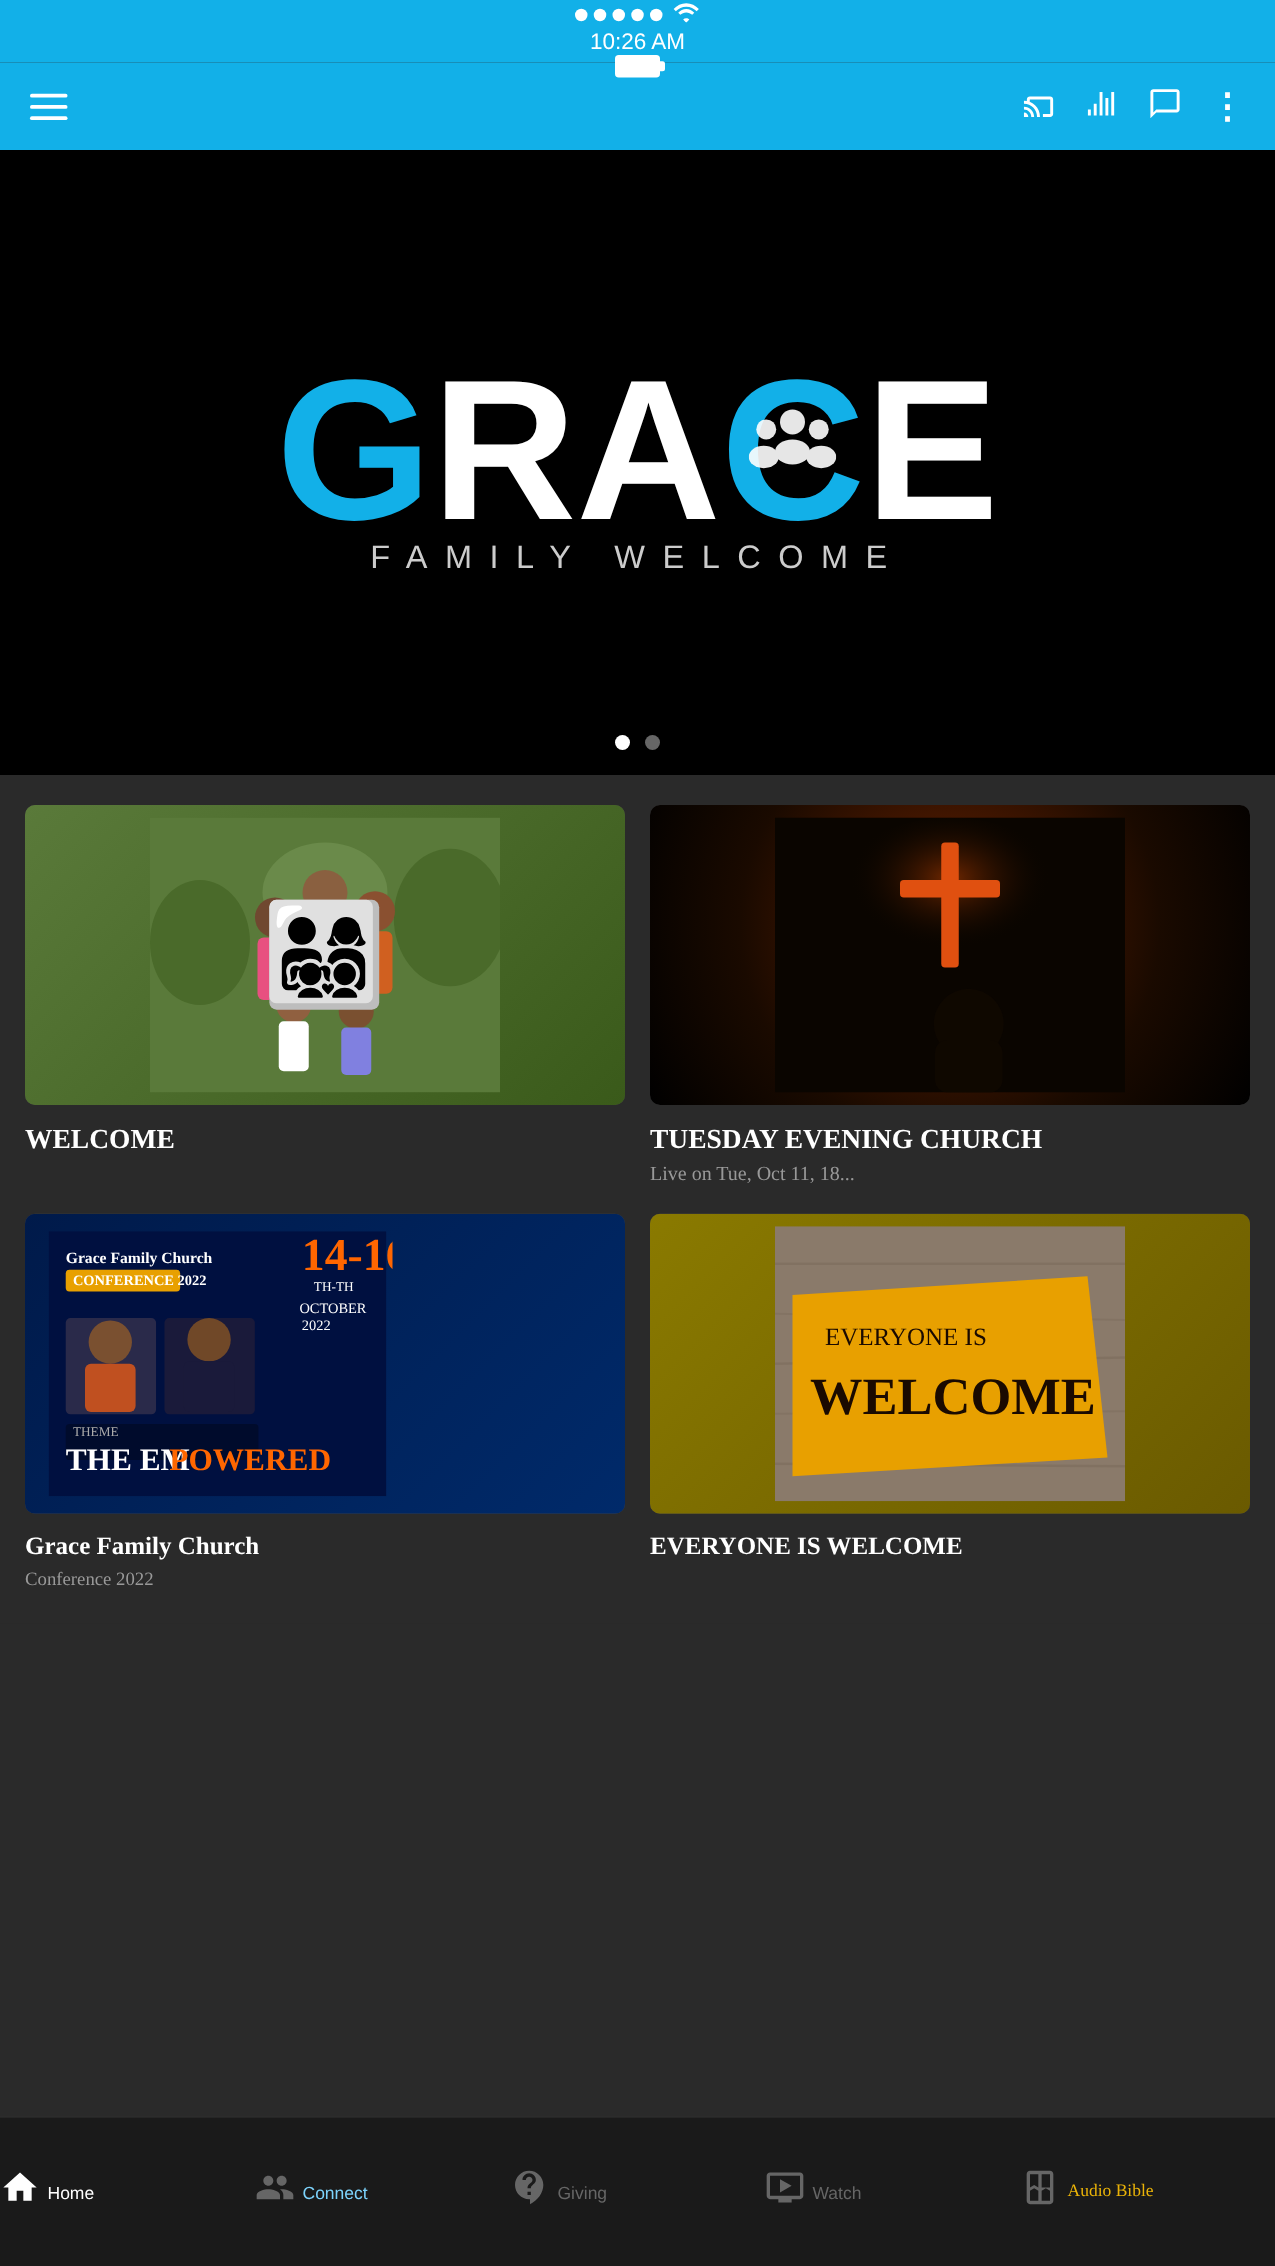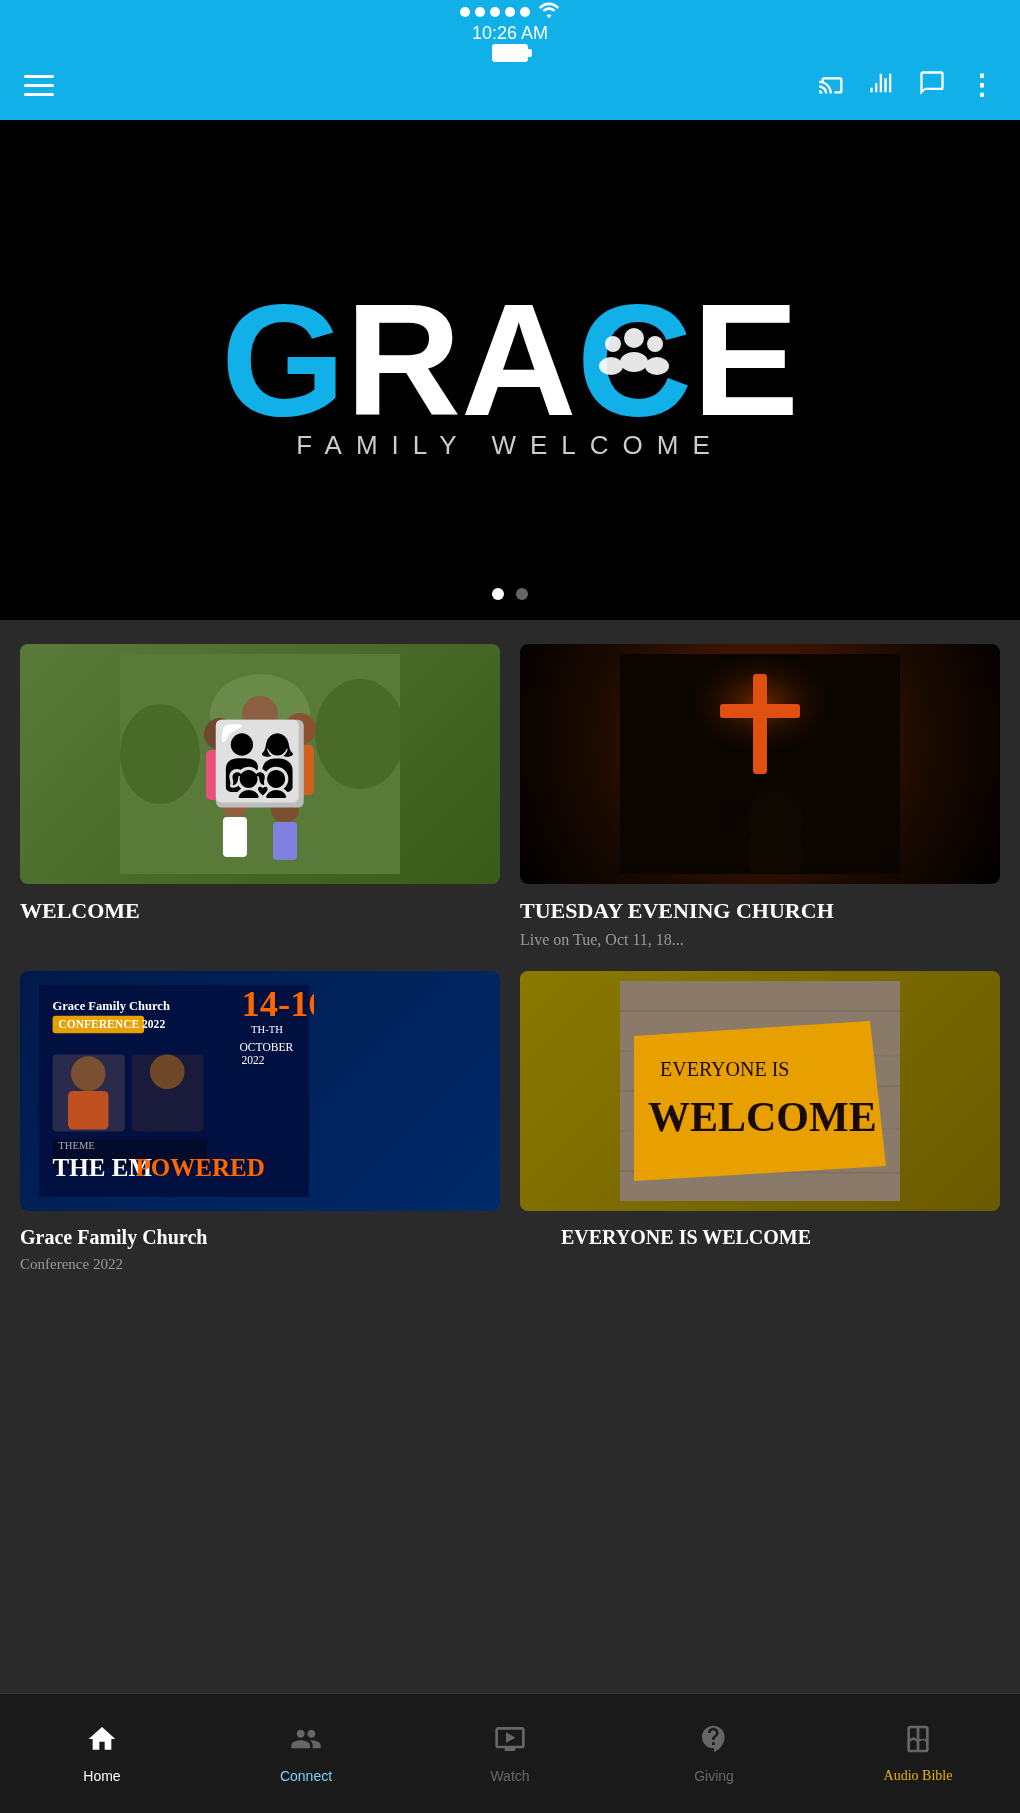--- a/index.html
+++ b/index.html
@@ -263,21 +263,21 @@
       width: 1020px;
       height: 120px;
       background: #1a1a1a;
       border-top: 1px solid #333;
       display: flex;
       align-items: center;
       justify-content: space-around;
     }
     .nav-item {
       display: flex;
-      flex-direction: column;
+      flex-direction: row;
       align-items: center;
       gap: 6px;
       cursor: pointer;
       color: #666;
       flex: 1;
       padding: 10px 0;
     }
     .nav-item.active {
       color: white;
     }
@@ -486,21 +486,21 @@
             <line x1="0" y1="190" x2="280" y2="192" stroke="#7a6a5a" stroke-width="2" opacity="0.5"></line>
 
             <polygon points="14,55 250,40 266,185 14,200" fill="#e8a000"></polygon>
 
             <text x="40" y="95" font-size="20" fill="#1a0a00" font-weight="normal">EVERYONE IS</text>
 
             <text x="28" y="150" font-size="42" fill="#1a0a00" font-weight="900">WELCOME</text>
           </svg>
         </div>
       </div>
-      <div class="card-title" style="color:white;font-size:20px;font-weight:900;margin-left:41px;">EVERYONE IS WELCOME</div>
+      <div class="card-title" style="color:white;font-size:20px;font-weight:900;">EVERYONE IS WELCOME</div>
       <div class="card-subtitle" style="color:#999;font-size:15px;"></div>
     </div>
 
   </div>
 </div>
 
 <div class="bottom-nav">
 
   <div class="nav-item active">
     <span class="nav-icon">
@@ -516,33 +516,33 @@
       <svg width="32" height="32" viewBox="0 0 24 24" fill="#666">
         <path d="M16 11c1.66 0 2.99-1.34 2.99-3S17.66 5 16 5c-1.66 0-3 1.34-3 3s1.34 3 3 3zm-8 0c1.66 0 2.99-1.34 2.99-3S9.66 5 8 5C6.34 5 5 6.34 5 8s1.34 3 3 3zm0 2c-2.33 0-7 1.17-7 3.5V19h14v-2.5c0-2.33-4.67-3.5-7-3.5zm8 0c-.29 0-.62.02-.97.05 1.16.84 1.97 1.97 1.97 3.45V19h6v-2.5c0-2.33-4.67-3.5-7-3.5z"></path>
       </svg>
     </span>
     <span class="nav-label" style="color:#7dd3fc;">Connect</span>
   </div>
 
   <div class="nav-item">
     <span class="nav-icon">
       <svg width="32" height="32" viewBox="0 0 24 24" fill="#666">
-        <path d="M21 3H3c-1.1 0-2 .9-2 2v12c0 1.1.9 2 2 2h5v2h8v-2h5c1.1 0 1.99-.9 1.99-2L23 5c0-1.1-.9-2-2-2zm0 14H3V5h18v12zm-5-6l-7 4V7z"></path>
-      </svg>
-    </span>
-    <span class="nav-label" style="color:#666;">Watch</span>
+        <path d="M11.5 2C6.81 2 3 5.81 3 10.5S6.81 19 11.5 19h.5v3c4.86-2.34 8-7 8-11.5C20 5.81 16.19 2 11.5 2zm1 14.5h-2v-2h2v2zm0-4h-2c0-3.25 3-3 3-5 0-1.1-.9-2-2-2s-2 .9-2 2h-2c0-2.21 1.79-4 4-4s4 1.79 4 4c0 2.5-3 2.75-3 5z"></path>
+      </svg>
+    </span>
+    <span class="nav-label" style="color:#666;">Giving</span>
   </div>
 
   <div class="nav-item">
     <span class="nav-icon">
       <svg width="32" height="32" viewBox="0 0 24 24" fill="#666">
-        <path d="M11.5 2C6.81 2 3 5.81 3 10.5S6.81 19 11.5 19h.5v3c4.86-2.34 8-7 8-11.5C20 5.81 16.19 2 11.5 2zm1 14.5h-2v-2h2v2zm0-4h-2c0-3.25 3-3 3-5 0-1.1-.9-2-2-2s-2 .9-2 2h-2c0-2.21 1.79-4 4-4s4 1.79 4 4c0 2.5-3 2.75-3 5z"></path>
-      </svg>
-    </span>
-    <span class="nav-label" style="color:#666;">Giving</span>
+        <path d="M21 3H3c-1.1 0-2 .9-2 2v12c0 1.1.9 2 2 2h5v2h8v-2h5c1.1 0 1.99-.9 1.99-2L23 5c0-1.1-.9-2-2-2zm0 14H3V5h18v12zm-5-6l-7 4V7z"></path>
+      </svg>
+    </span>
+    <span class="nav-label" style="color:#666;">Watch</span>
   </div>
 
   <div class="nav-item">
     <span class="nav-icon">
       <svg width="32" height="32" viewBox="0 0 24 24" fill="#666">
         <path d="M18 2H6c-1.1 0-2 .9-2 2v16c0 1.1.9 2 2 2h12c1.1 0 2-.9 2-2V4c0-1.1-.9-2-2-2zM6 4h5v8l-2.5-1.5L6 12V4zm0 16V14l2.5-1.5L11 14v6H6zm12 0h-5v-6l2.5-1.5L18 14v6zm0-8h-5V4h5v8z"></path>
       </svg>
     </span>
     <span class="nav-label" style="color:#eab308;font-family:Liberation Serif, serif;">Audio Bible</span>
   </div>

